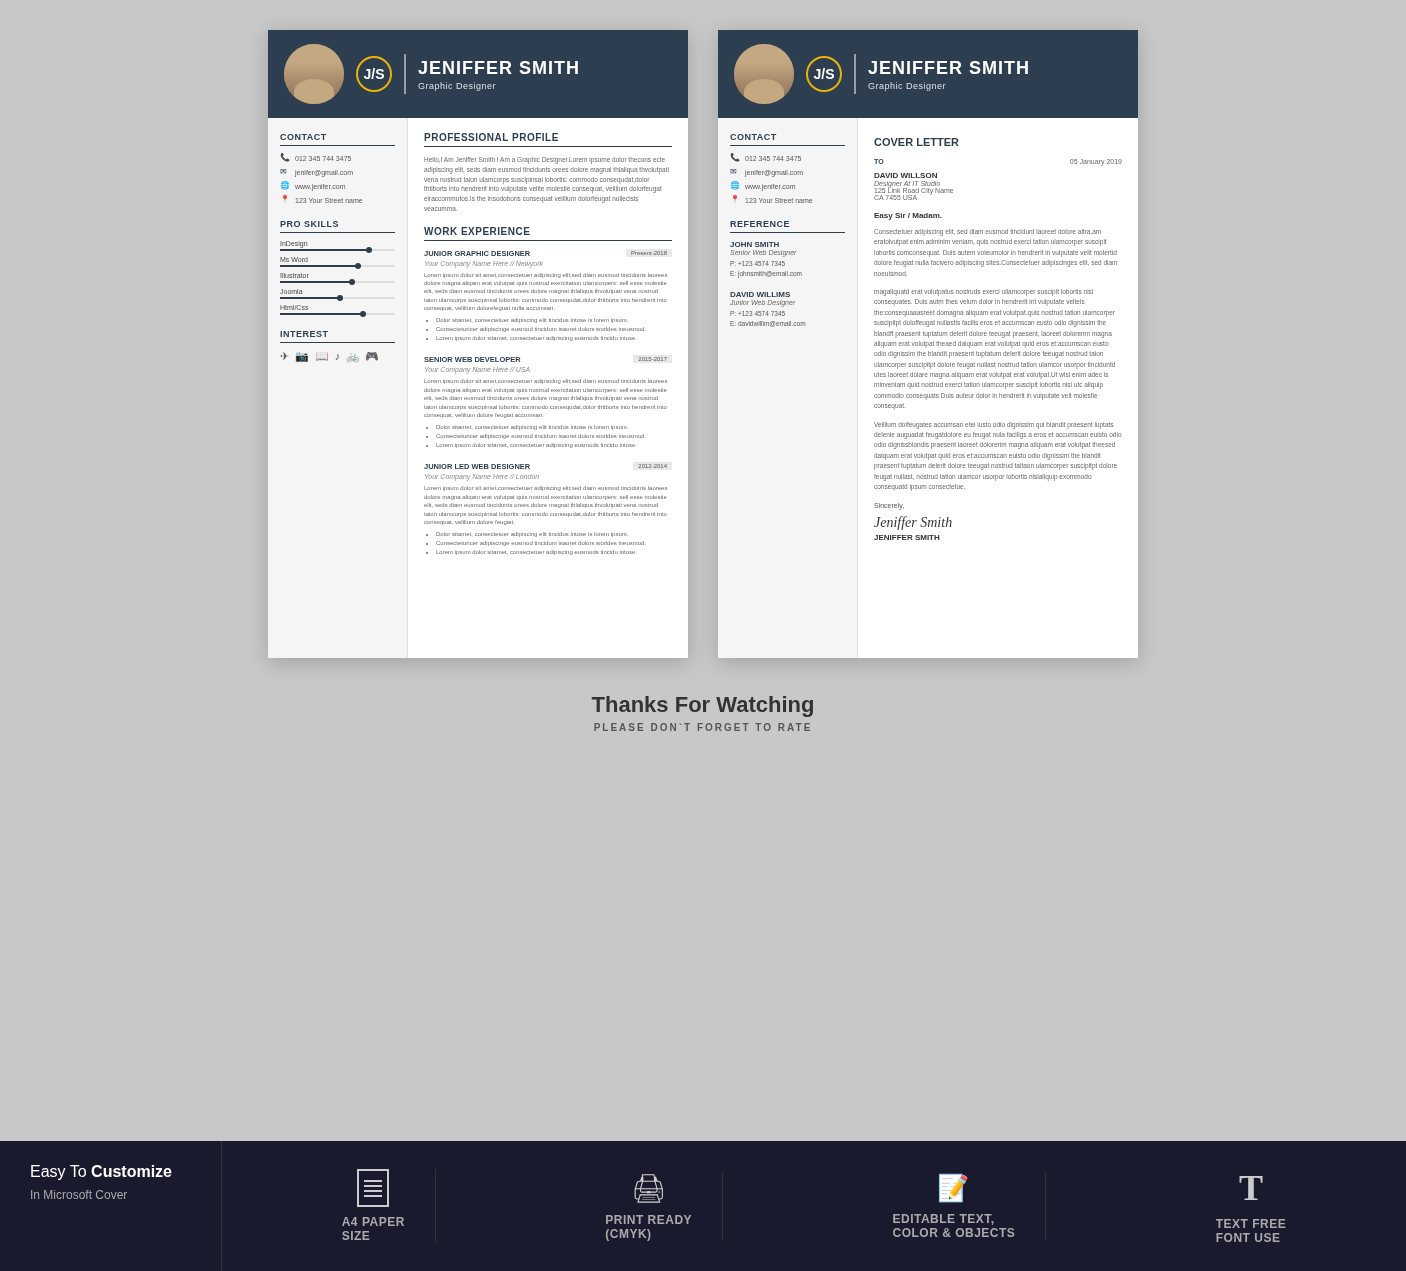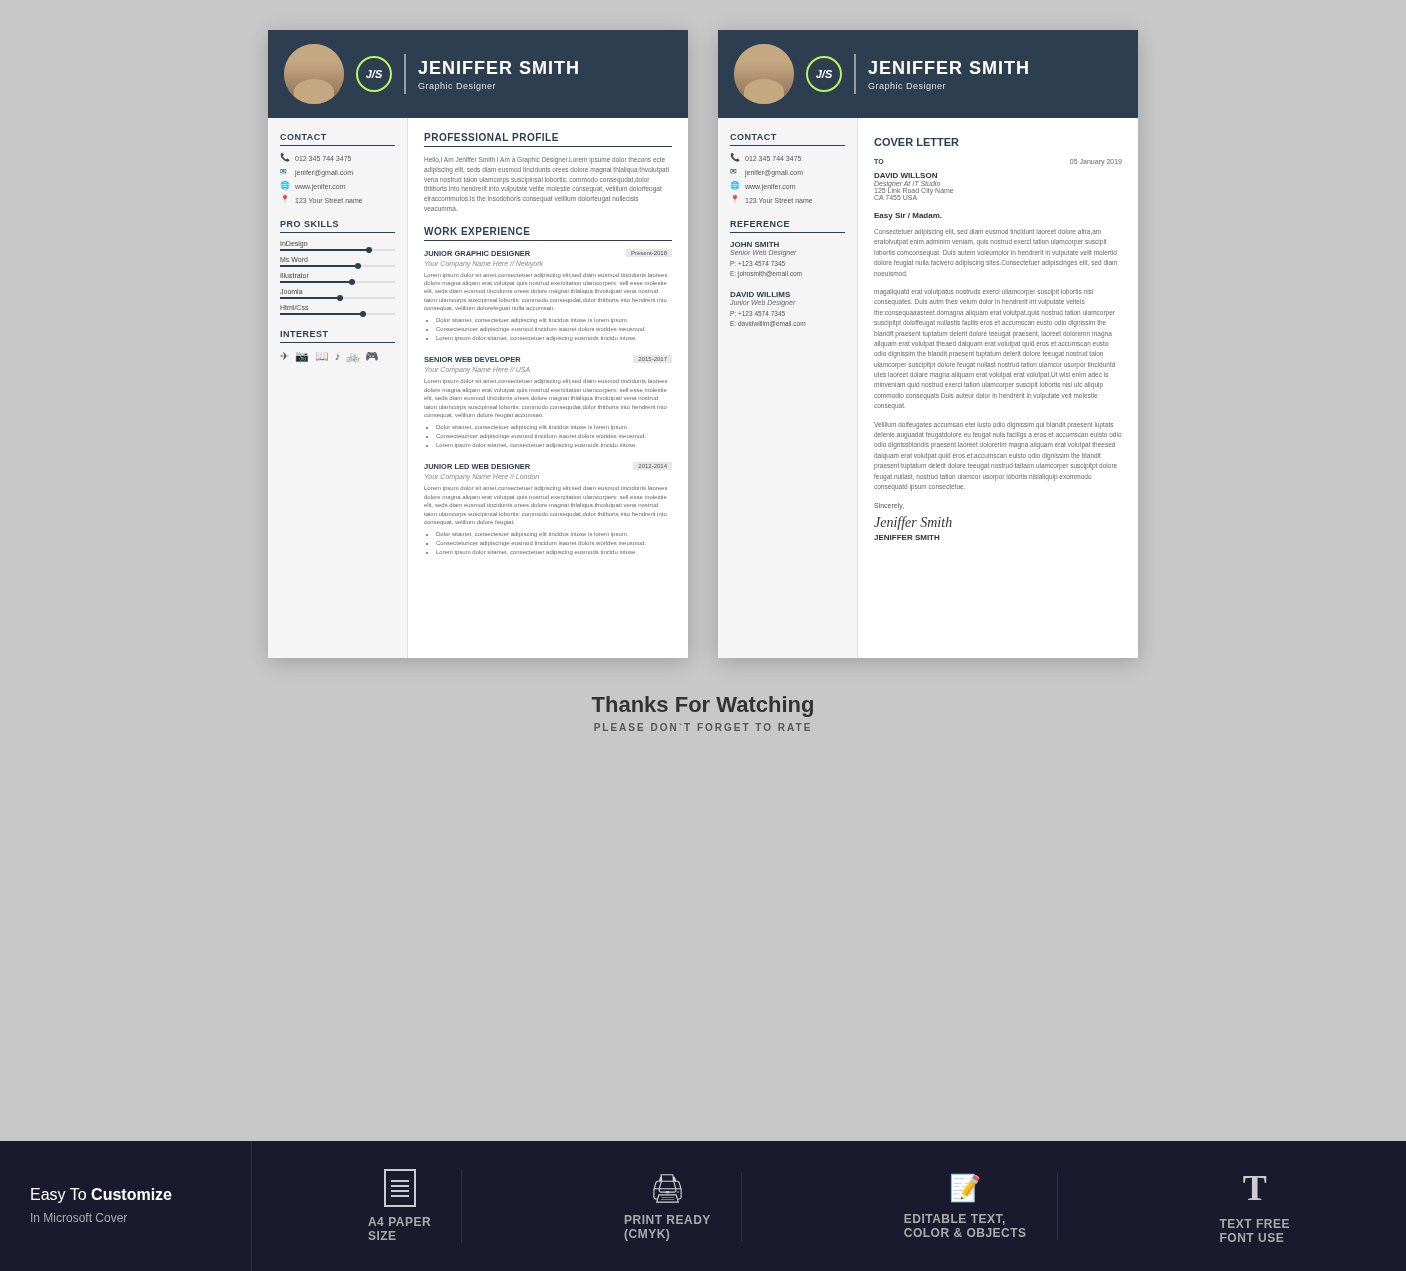--- a/index.html
+++ b/index.html
@@ -69,30 +69,29 @@
       transform: translateX(-50%);
       width: 40px;
       height: 25px;
       background: #c4a882;
       border-radius: 50% 50% 0 0;
     }
 
     .header-monogram {
       width: 36px;
       height: 36px;
-      border: 2px solid #bef264;
+      border: 2px solid #eab308;
       border-radius: 50%;
       display: flex;
       align-items: center;
       justify-content: center;
       color: #fff;
-      font-size: 11px;
+      font-size: 14px;
       font-weight: bold;
       flex-shrink: 0;
-      font-style: italic;
     }
 
     .header-divider {
       width: 2px;
       height: 40px;
       background: #fff;
       opacity: 0.5;
     }
 
     .header-name-block {
@@ -450,23 +449,23 @@
 
     
     .bottom-bar {
       background: #1a1a2e;
       display: flex;
       align-items: stretch;
       min-height: 130px;
     }
 
     .bottom-left {
-      width: 252px;
-      display: flex;
-      align-items: center;
+      width: 222px;
+      display: flex;
+      align-items: flex-start;
       padding: 20px 30px;
       border-right: 1px solid #333;
     }
 
     .bottom-left-text {
       color: #fff;
       font-size: 16px;
       line-height: 1.4;
     }
 

